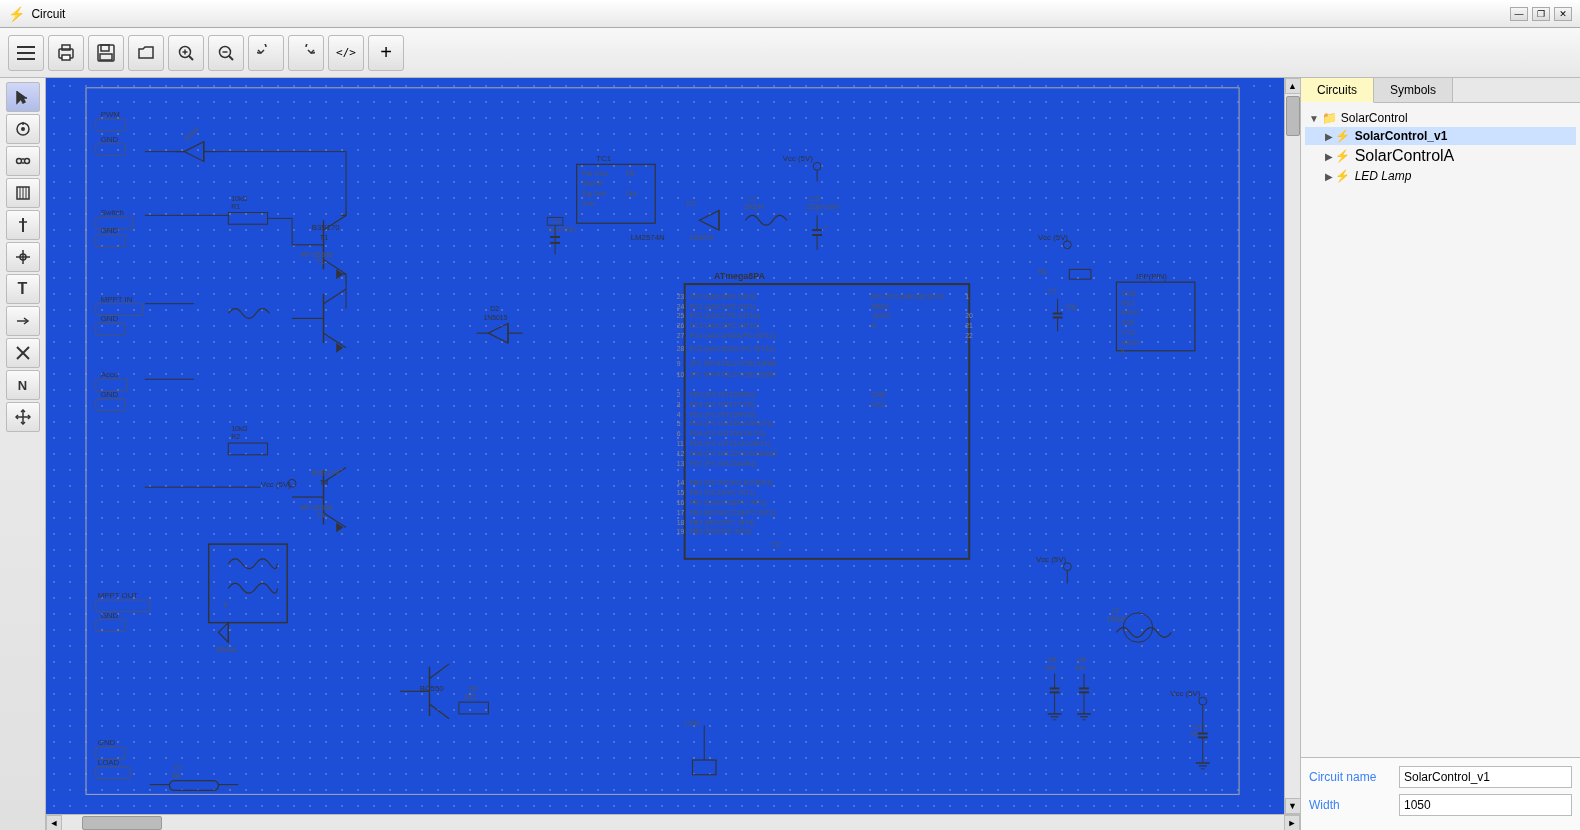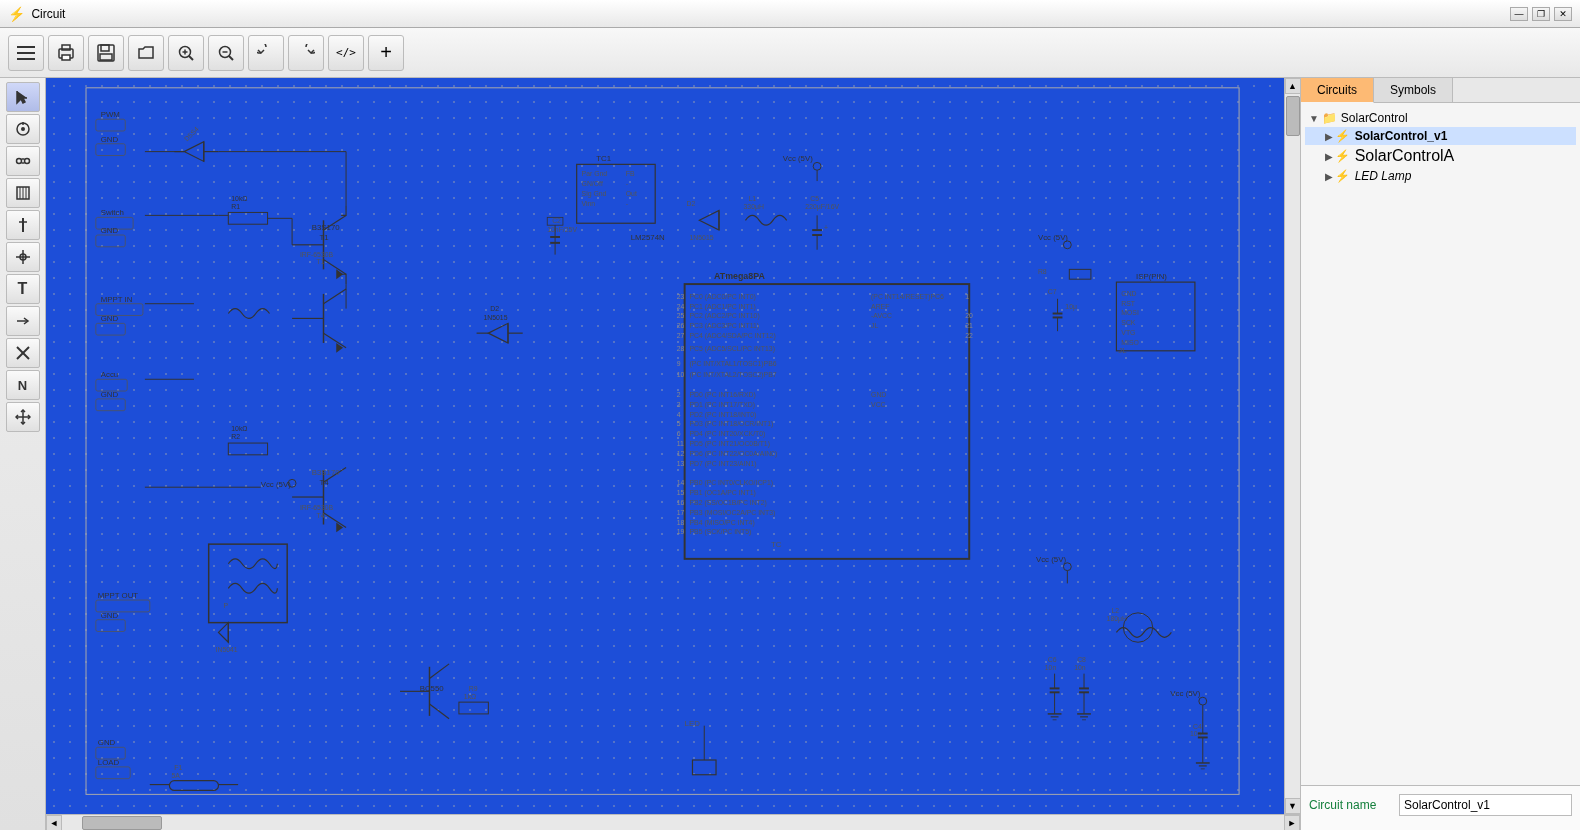--- a/index.html
+++ b/index.html
@@ -126,21 +126,21 @@
       background: #e8e8e8;
     }
     .right-tab {
       padding: 5px 16px;
       font-size: 12px;
       border-right: 1px solid #bbb;
       cursor: pointer;
       background: #ddd;
     }
     .right-tab.active {
-      background: #fdba74;
+      background: #fef9c3;
       border-bottom: 1px solid #f5f5f5;
       margin-bottom: -1px;
     }
 
     
     #tree-area {
       padding: 6px 4px;
       flex: 1;
     }
     .tree-item {
@@ -159,21 +159,21 @@
       background: #fafafa;
     }
     .prop-row {
       display: flex;
       align-items: center;
       margin-bottom: 6px;
     }
     .prop-label {
       width: 90px;
       font-size: 12px;
-      color: #15803d;
+      color: #3b82f6;
     }
     .prop-input {
       flex: 1;
       height: 22px;
       border: 1px solid #bbb;
       padding: 0 4px;
       font-size: 12px;
       background: #fff;
     }
 
@@ -748,16 +748,20 @@
         </div>
       </div>
 
       <div style="flex:1;"></div>
 
       <div id="properties-area">
         <div class="prop-row">
           <span class="prop-label">Circuit name</span>
           <input class="prop-input" type="text" value="SolarControl_v1" style="">
         </div>
+        <div class="prop-row">
+          <span class="prop-label">Width</span>
+          <input class="prop-input" type="text" value="1050" style="">
+        </div>
       </div>
     </div>
   </div>
 </div>
 
 </body></html>

